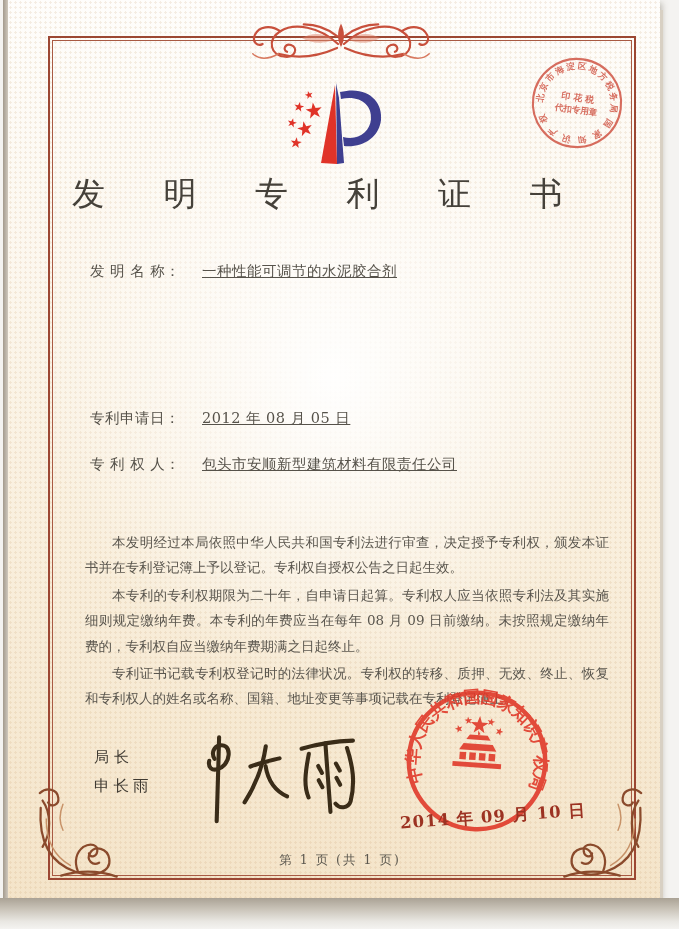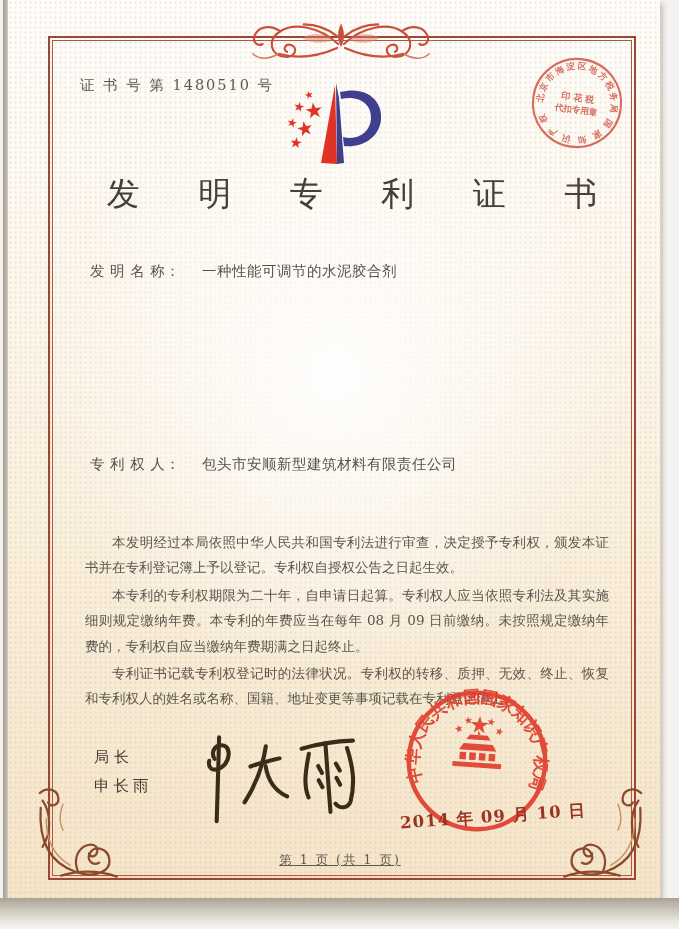--- a/index.html
+++ b/index.html
@@ -36,43 +36,44 @@
   .crest{position:absolute;left:235px;top:14px;width:196px;height:58px;}
   .corner{position:absolute;width:95px;height:102px;}
   .corner-left{left:26px;top:782px;}
   .corner-right{left:544px;top:782px;transform:scaleX(-1);}
   .cert-no{
     position:absolute;left:72px;top:76px;font-size:14.5px;color:#5c584f;
     letter-spacing:2px;white-space:nowrap;
   }
   .logo{position:absolute;left:278px;top:80px;width:100px;height:90px;}
   .title{
-    position:absolute;left:40px;top:172px;width:608px;text-align:center;
+    position:absolute;left:40px;top:172px;width:608px;
     font-size:33px;color:#45413a;letter-spacing:24px;padding-left:24px;
     box-sizing:border-box;font-weight:500;white-space:nowrap;
   }
   .field{
     position:absolute;left:82px;white-space:nowrap;font-size:14.5px;color:#56524a;
     letter-spacing:.5px;
+    text-decoration:underline;
   }
   .flabel{display:inline-block;width:112px;}
   .paras{position:absolute;left:75px;top:528px;width:528px;color:#5a564e;}
   .paras p{margin:2px;text-indent:2em;font-size:13.5px;line-height:25.4px;text-align:justify;}
   .signer-title{position:absolute;left:86px;top:748px;font-size:15px;color:#3f3a32;letter-spacing:5px;}
   .signer-name{position:absolute;left:86px;top:776px;font-size:15.5px;color:#3f3a32;letter-spacing:4px;}
   .signature{position:absolute;left:168px;top:728px;width:212px;height:98px;transform:rotate(-2deg);}
   .seal{position:absolute;left:396px;top:688px;width:146px;height:146px;opacity:.9;transform:rotate(4deg);}
   .seal-date{
     position:absolute;left:392px;top:806px;font-size:16.5px;font-weight:bold;
     color:#9c3222;letter-spacing:1px;white-space:nowrap;transform:rotate(-4deg);
   }
   .tax-stamp{position:absolute;left:520px;top:54px;width:98px;height:98px;opacity:.85;transform:rotate(8deg);}
   .footer{
     position:absolute;left:40px;top:852px;width:584px;text-align:center;
-    font-size:12.5px;color:#5c584f;letter-spacing:2px;text-decoration:underline;
+    font-size:12.5px;color:#5c584f;letter-spacing:2px;
   }
   svg text{font-family:"DejaVu Serif","Liberation Serif",serif;}
 </style>
 </head>
 <body>
 
 <div class="photo">
   <div class="page">
     <div class="texture"></div>
     <div class="vignette"></div>
@@ -110,21 +111,20 @@
         <path d="M 6,28 C 4,58 12,86 44,97 C 64,104 82,97 80,83 C 78,71 64,68 59,77 C 55,84 62,91 69,87"></path>
         <path d="M 8,20 C 18,34 17,56 8,70"></path>
         <path d="M 28,101 C 48,95 68,95 88,102"></path>
         <path d="M 5,12 C 13,5 24,8 25,17 C 26,25 17,28 14,22"></path>
         <path d="M 46,96 C 42,86 44,76 52,70 C 60,65 68,68 67,75 C 66,81 59,82 58,77"></path>
         <path d="M 12,40 C 12,62 20,80 38,90" stroke="#c79268" stroke-width="1.6"></path>
         <path d="M 30,24 C 26,34 26,44 30,52" stroke="#c79268" stroke-width="1.6"></path>
       </g>
     </svg>
 
-    <div class="cert-no">证 书 号 第 1480510 号</div>
 
     <svg class="logo" viewBox="0 0 100 90">
       <defs>
         <path id="lstar" d="M0,-10 L2.35,-3.24 L9.51,-3.09 L3.8,1.24 L5.88,8.09 L0,4 L-5.88,8.09 L-3.8,1.24 L-9.51,-3.09 L-2.35,-3.24 Z"></path>
       </defs>
       <path d="M49,5 L35,83 L51,84 Z" fill="#e03328"></path>
       <path d="M50,3 L51,84 L58,83 L53,18 Z" fill="#3f3f90"></path>
       <path d="M54,12 C82,5 97,22 95,40 C93,58 76,68 58,66 L57,57 C72,61 84,52 85,39 C86,25 74,15 55,19 Z" fill="#3f3f90"></path>
       <g fill="#e03328">
         <use href="#lstar" transform="translate(23,15) scale(0.42) rotate(-15)"></use>
@@ -133,20 +133,23 @@
         <use href="#lstar" transform="translate(6,43) scale(0.48) rotate(14)"></use>
         <use href="#lstar" transform="translate(19,49) scale(0.78) rotate(-12)"></use>
         <use href="#lstar" transform="translate(10,63) scale(0.58) rotate(8)"></use>
       </g>
     </svg>
 
     <div class="title">发 明 专 利 证 书</div>
 
     <div class="field" style="top:262px">
       <span class="flabel">发 明 名 称：</span><span class="fvalue">一种性能可调节的水泥胶合剂</span>
+    </div>
+    <div class="field" style="top:409px">
+      <span class="flabel">专利申请日：</span><span class="fvalue">2012 年 08 月 05 日</span>
     </div>
     <div class="field" style="top:455px">
       <span class="flabel">专 利 权 人：</span><span class="fvalue">包头市安顺新型建筑材料有限责任公司</span>
     </div>
 
     <div class="paras">
       <p>本发明经过本局依照中华人民共和国专利法进行审查，决定授予专利权，颁发本证书并在专利登记簿上予以登记。专利权自授权公告之日起生效。</p>
       <p>本专利的专利权期限为二十年，自申请日起算。专利权人应当依照专利法及其实施细则规定缴纳年费。本专利的年费应当在每年 08 月 09 日前缴纳。未按照规定缴纳年费的，专利权自应当缴纳年费期满之日起终止。</p>
       <p>专利证书记载专利权登记时的法律状况。专利权的转移、质押、无效、终止、恢复和专利权人的姓名或名称、国籍、地址变更等事项记载在专利登记簿上。</p>
     </div>

